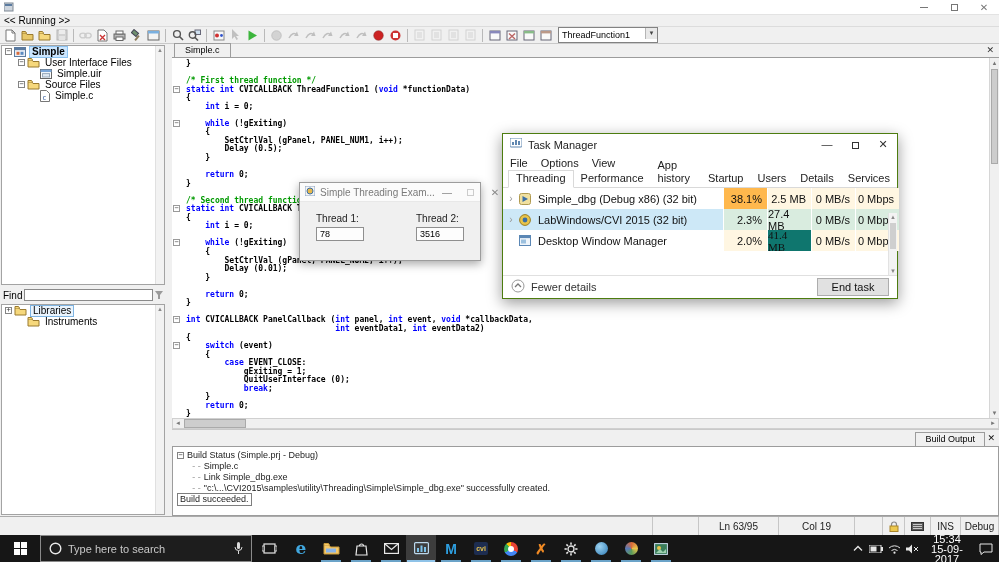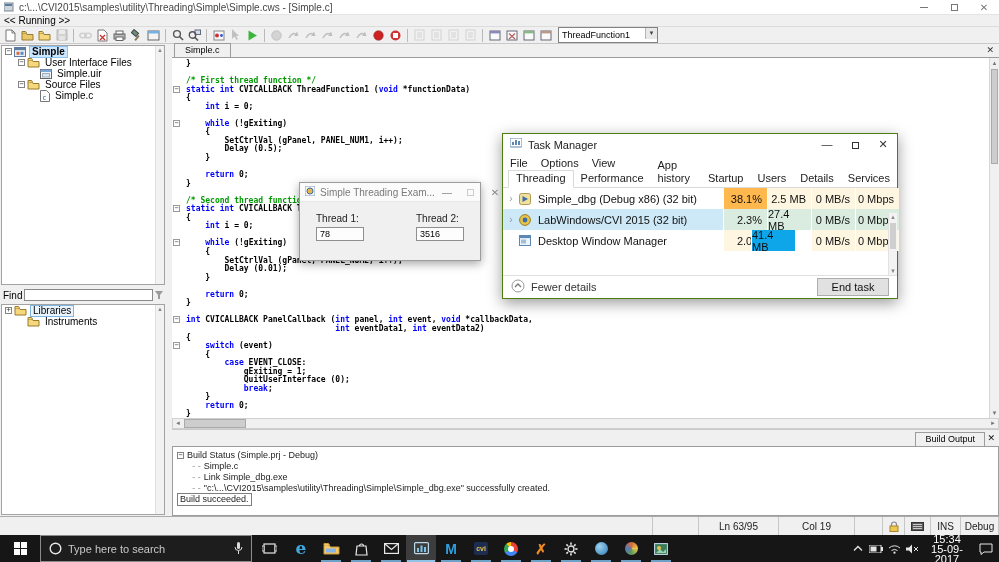--- a/index.html
+++ b/index.html
@@ -148,21 +148,20 @@
 
 <div id="screen">
 
   <div class="titlebar">
     <span class="appico">
         <svg width="10" height="10">
           <rect x="0" y="1" width="9" height="8" fill="#cfd6de" stroke="#7d8793"></rect>
           <rect x="1" y="2" width="7" height="2" fill="#5b7ba0"></rect>
         </svg>
       </span>
-    <span>c:\...\CVI2015\samples\utility\Threading\Simple\Simple.cws - [Simple.c]</span>
     <span class="win-ctrls">
       <span><i class="minbar"></i></span>
       <span><i class="maxbox"></i></span>
       <span>✕</span>
     </span>
   </div>
 
   <div class="menubar">
     <span>&lt;&lt; Running &gt;&gt;</span>
   </div>
@@ -614,21 +613,21 @@
           <span class="chev"></span>
           <span class="tico">
             <svg width="12" height="11">
               <rect x="0.5" y="0.5" width="11" height="10" fill="#eef4fa" stroke="#5b87b5"></rect>
               <rect x="0.5" y="0.5" width="11" height="2.6" fill="#5b87b5"></rect>
               <rect x="2" y="4.5" width="5" height="4" fill="#9cc0de"></rect>
             </svg>
           </span>
           <span class="pname">Desktop Window Manager</span>
           <span class="tm-cell" style="left: 220px; background: rgb(255, 246, 226);">2.0%</span>
-          <span class="tm-cell" style="left: 248px; background: #0ea5e9;">41.4 MB</span>
+          <span class="tm-cell" style="left: 264px; background: #0f766e; font-family: Liberation Serif, serif;">41.4 MB</span>
           <span class="tm-cell" style="left: 308px; background: rgb(255, 246, 226);">0 MB/s</span>
           <span class="tm-cell" style="left: 352px; background: rgb(255, 246, 226);">0 Mbps</span>
         </div>
       </div>
     <div class="tm-scroll" id="tmScroll" style="top: 79px; height: 63px;">
       <div class="a">▲</div>
       <div class="th"></div>
       <div class="a" style="position:absolute;bottom:0;left:0;right:0">▼</div>
     </div>
     <div class="tm-foot">

